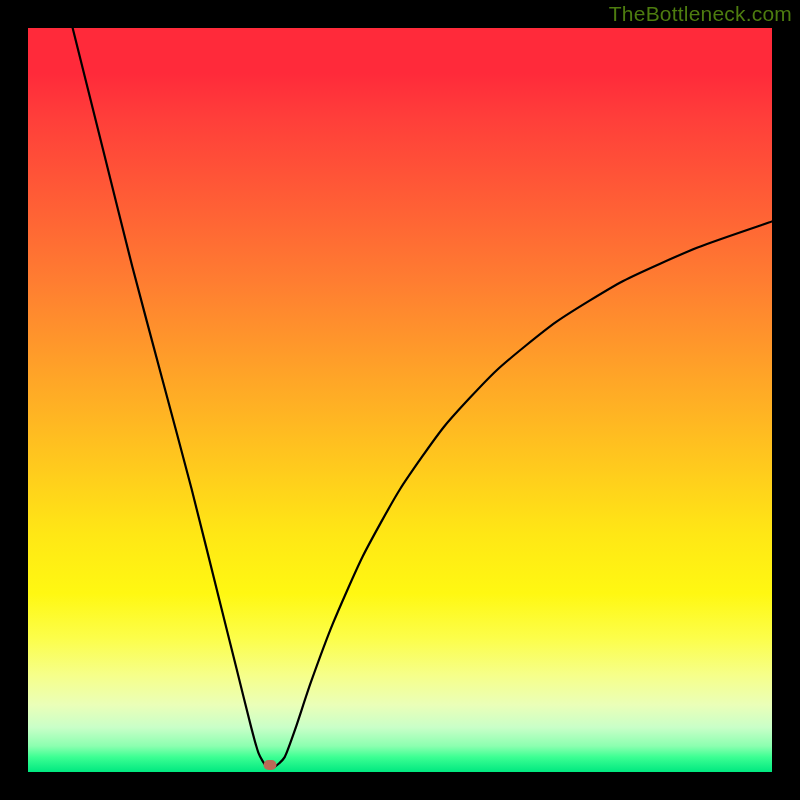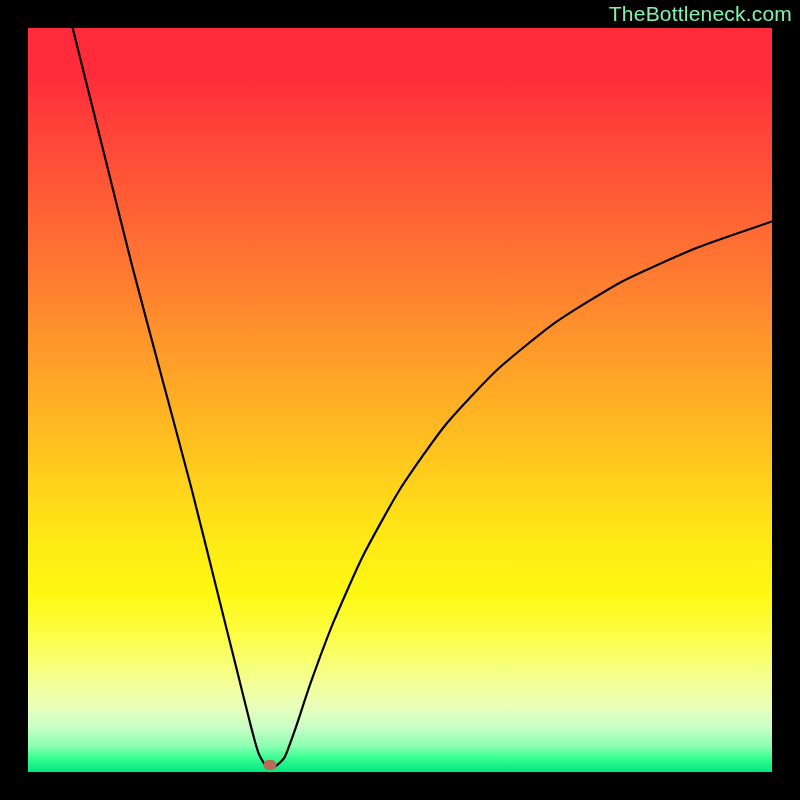--- a/index.html
+++ b/index.html
@@ -13,21 +13,21 @@
   .frame {
     position: relative;
     width: 800px;
     height: 800px;
     background: #000;
   }
   .watermark {
     position: absolute;
     top: 2px;
     right: 8px;
-    color: #86efac;
+    color: #4d7c0f;
     font-size: 21px;
     font-weight: 400;
     letter-spacing: 0.2px;
     z-index: 10;
   }
   .plot-area {
     position: absolute;
     left: 28px;
     top: 28px;
     width: 744px;

